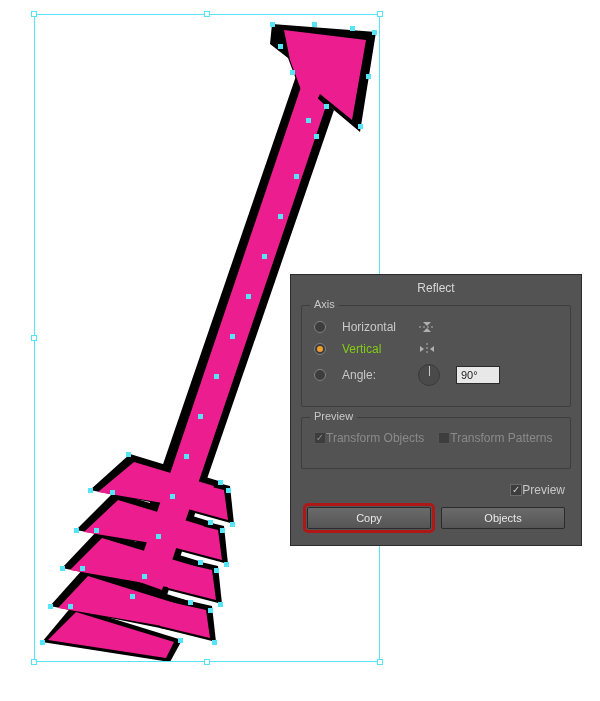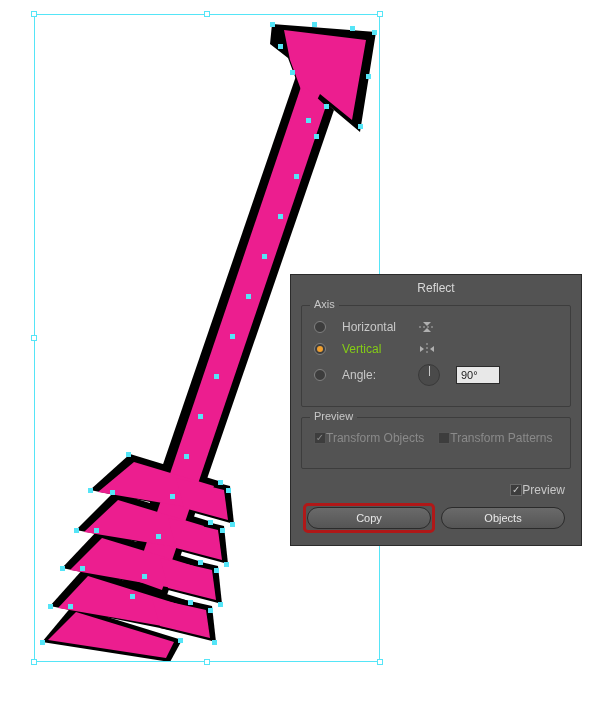--- a/index.html
+++ b/index.html
@@ -164,21 +164,21 @@
   .btn-row {
     display: flex;
     gap: 10px;
     padding: 0 6px;
   }
   .btn {
     flex: 1;
     height: 22px;
     background: linear-gradient(#6a6a6a, #555);
     border: 1px solid #2b2b2b;
-    border-radius: 11px;
+    border-radius: 2px;
     color: #e8e8e8;
     text-align: center;
     line-height: 20px;
     font-size: 11px;
     cursor: pointer;
   }
   .btn-highlight {
     position: relative;
   }
   .btn-highlight::before {

